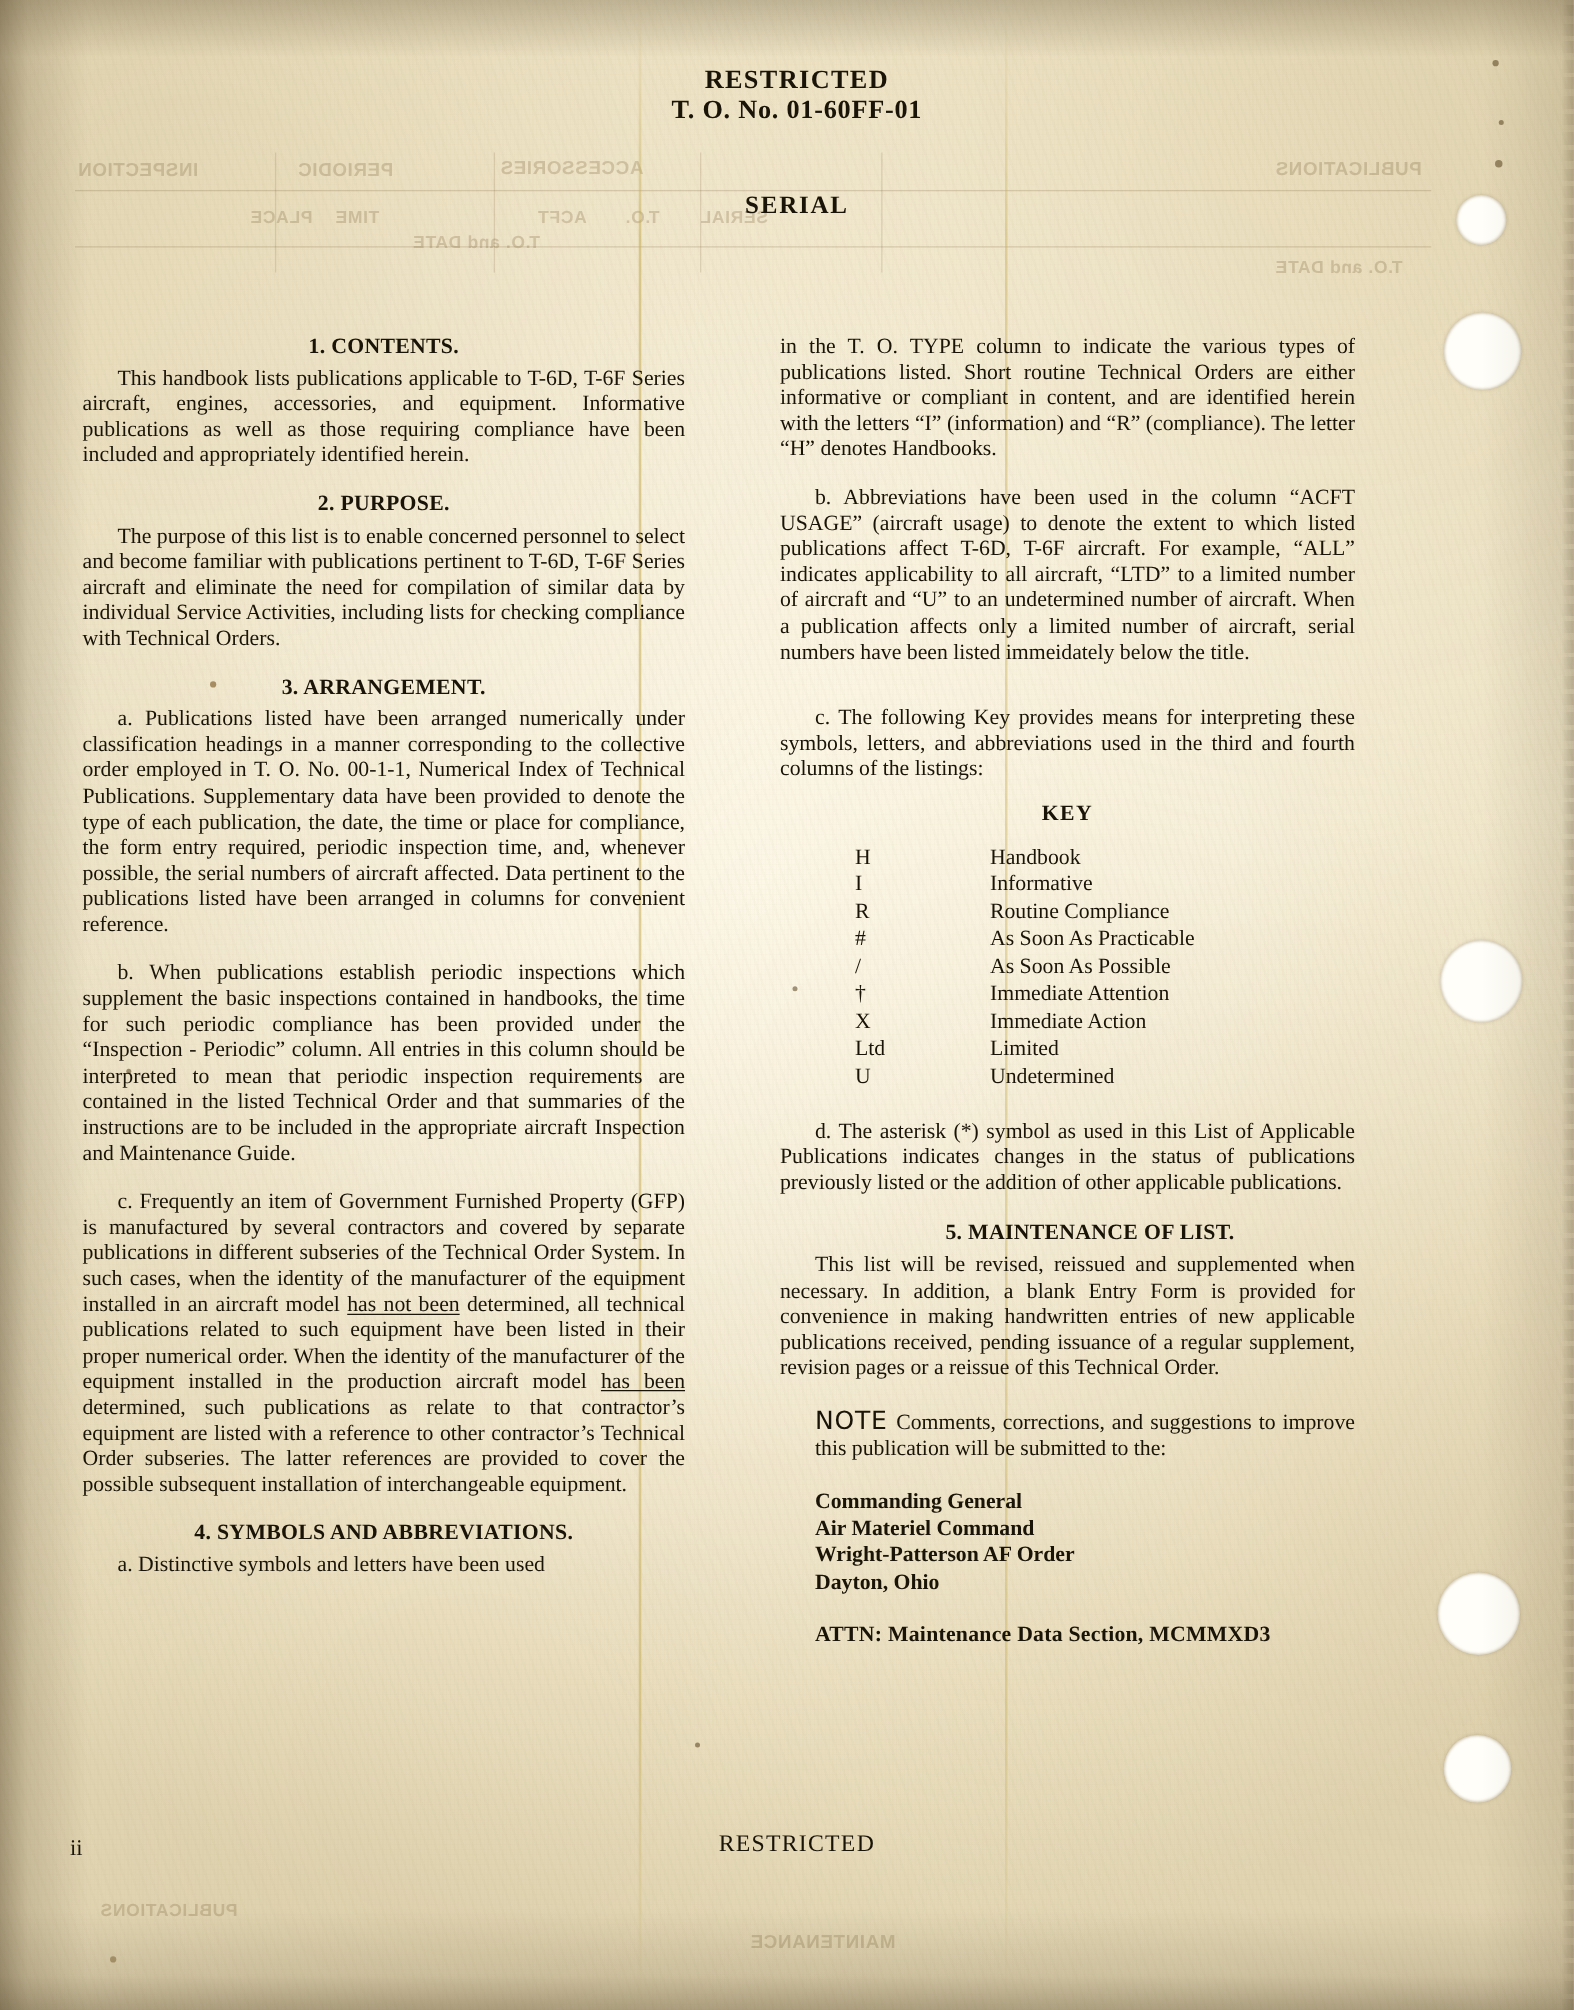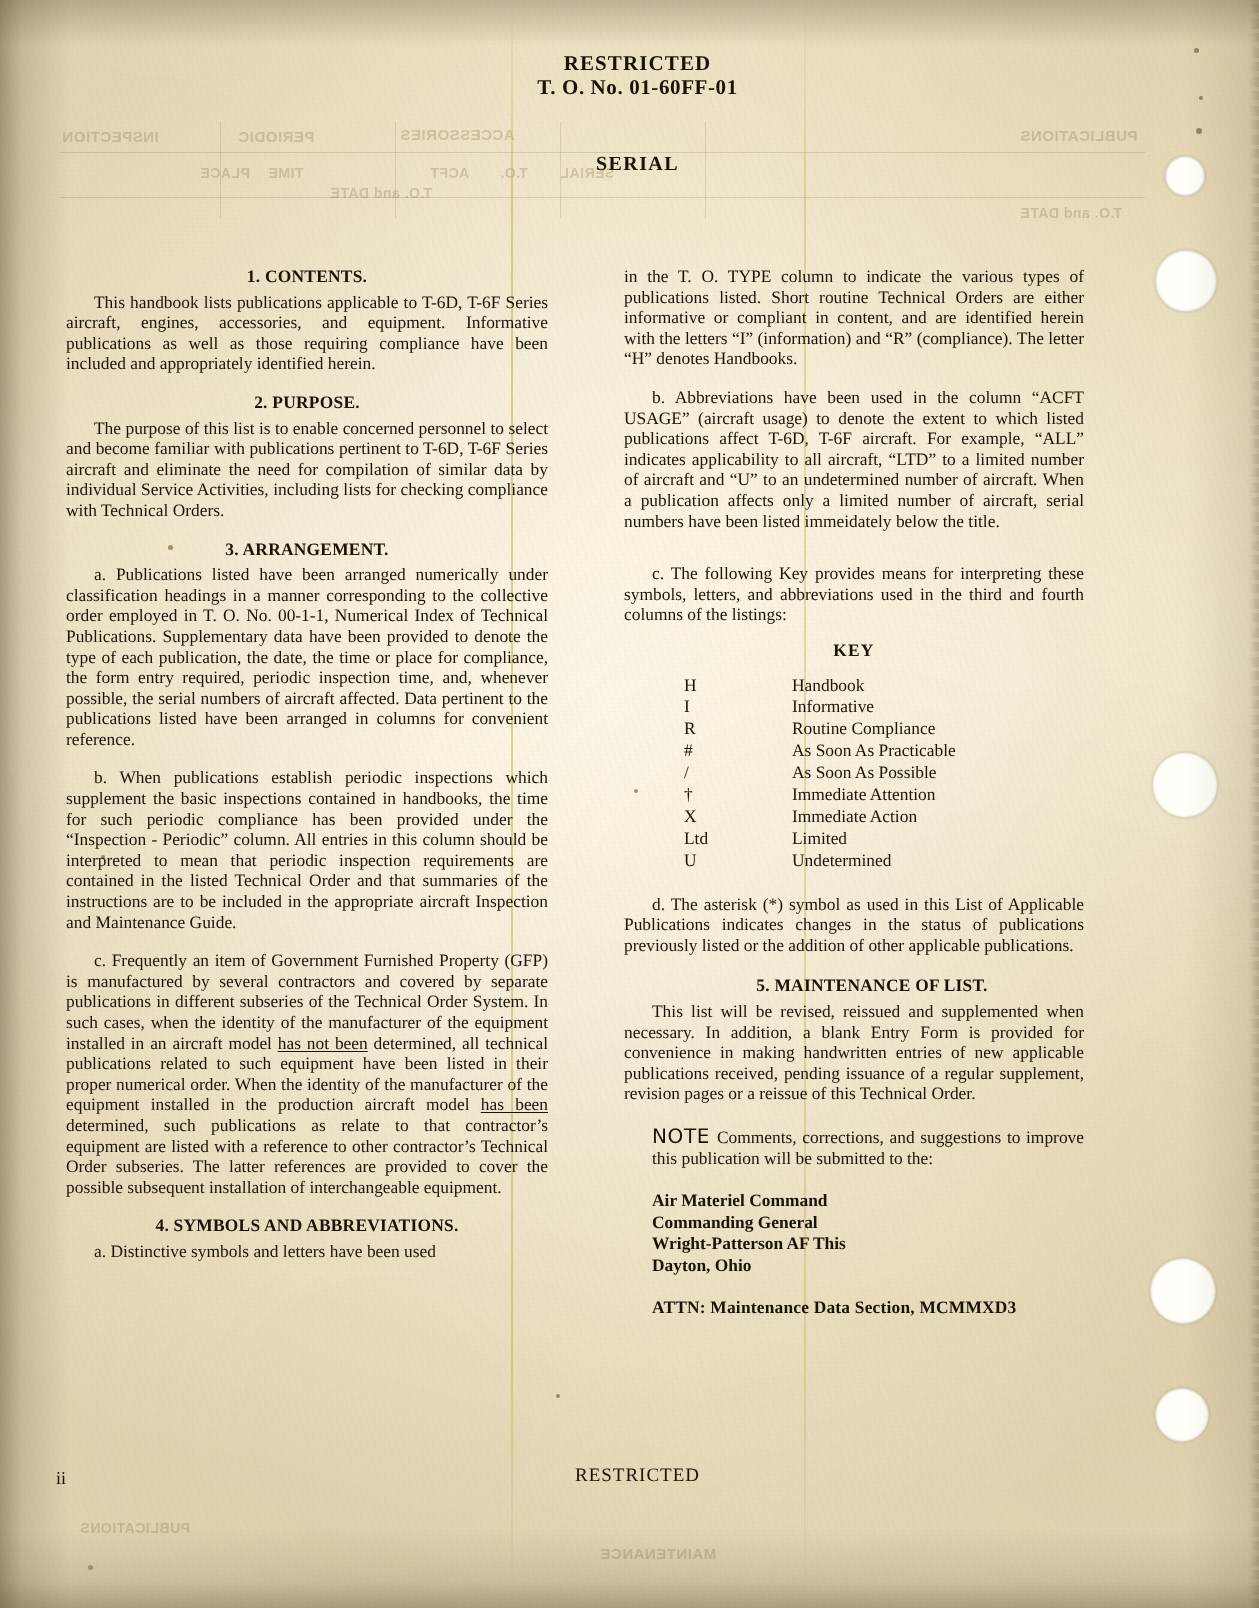--- a/index.html
+++ b/index.html
@@ -345,23 +345,23 @@
       <p class="para">d.  The asterisk (*) symbol as used in this List of Applicable Publications indicates changes in the status of publications previously listed or the addition of other applicable publications.</p>
 
       <div class="sec-head spaced">5.  MAINTENANCE OF LIST.</div>
       <p class="para" style="margin-bottom:0;">This list will be revised, reissued and supplemented when necessary. In addition, a blank Entry Form is provided for convenience in making handwritten entries of new applicable publications received, pending issuance of a regular supplement, revision pages or a reissue of this Technical Order.</p>
 
       <div class="note-block">
         <span class="note-word">NOTE</span><span>Comments, corrections, and suggestions to improve this publication will be submitted to the:</span>
       </div>
 
       <div class="addr">
+        <div>Commanding General</div>
         <div>Air Materiel Command</div>
-        <div>Commanding General</div>
-        <div>Wright-Patterson AF This</div>
+        <div>Wright-Patterson AF Order</div>
         <div>Dayton, Ohio</div>
       </div>
 
       <div class="attn">ATTN:  Maintenance Data Section, MCMMXD3</div>
     </div>
 
     <div id="folio" style="position:absolute;">ii</div>
     <div id="restricted-bottom" style="position:absolute;">RESTRICTED</div>
   </div>
 

